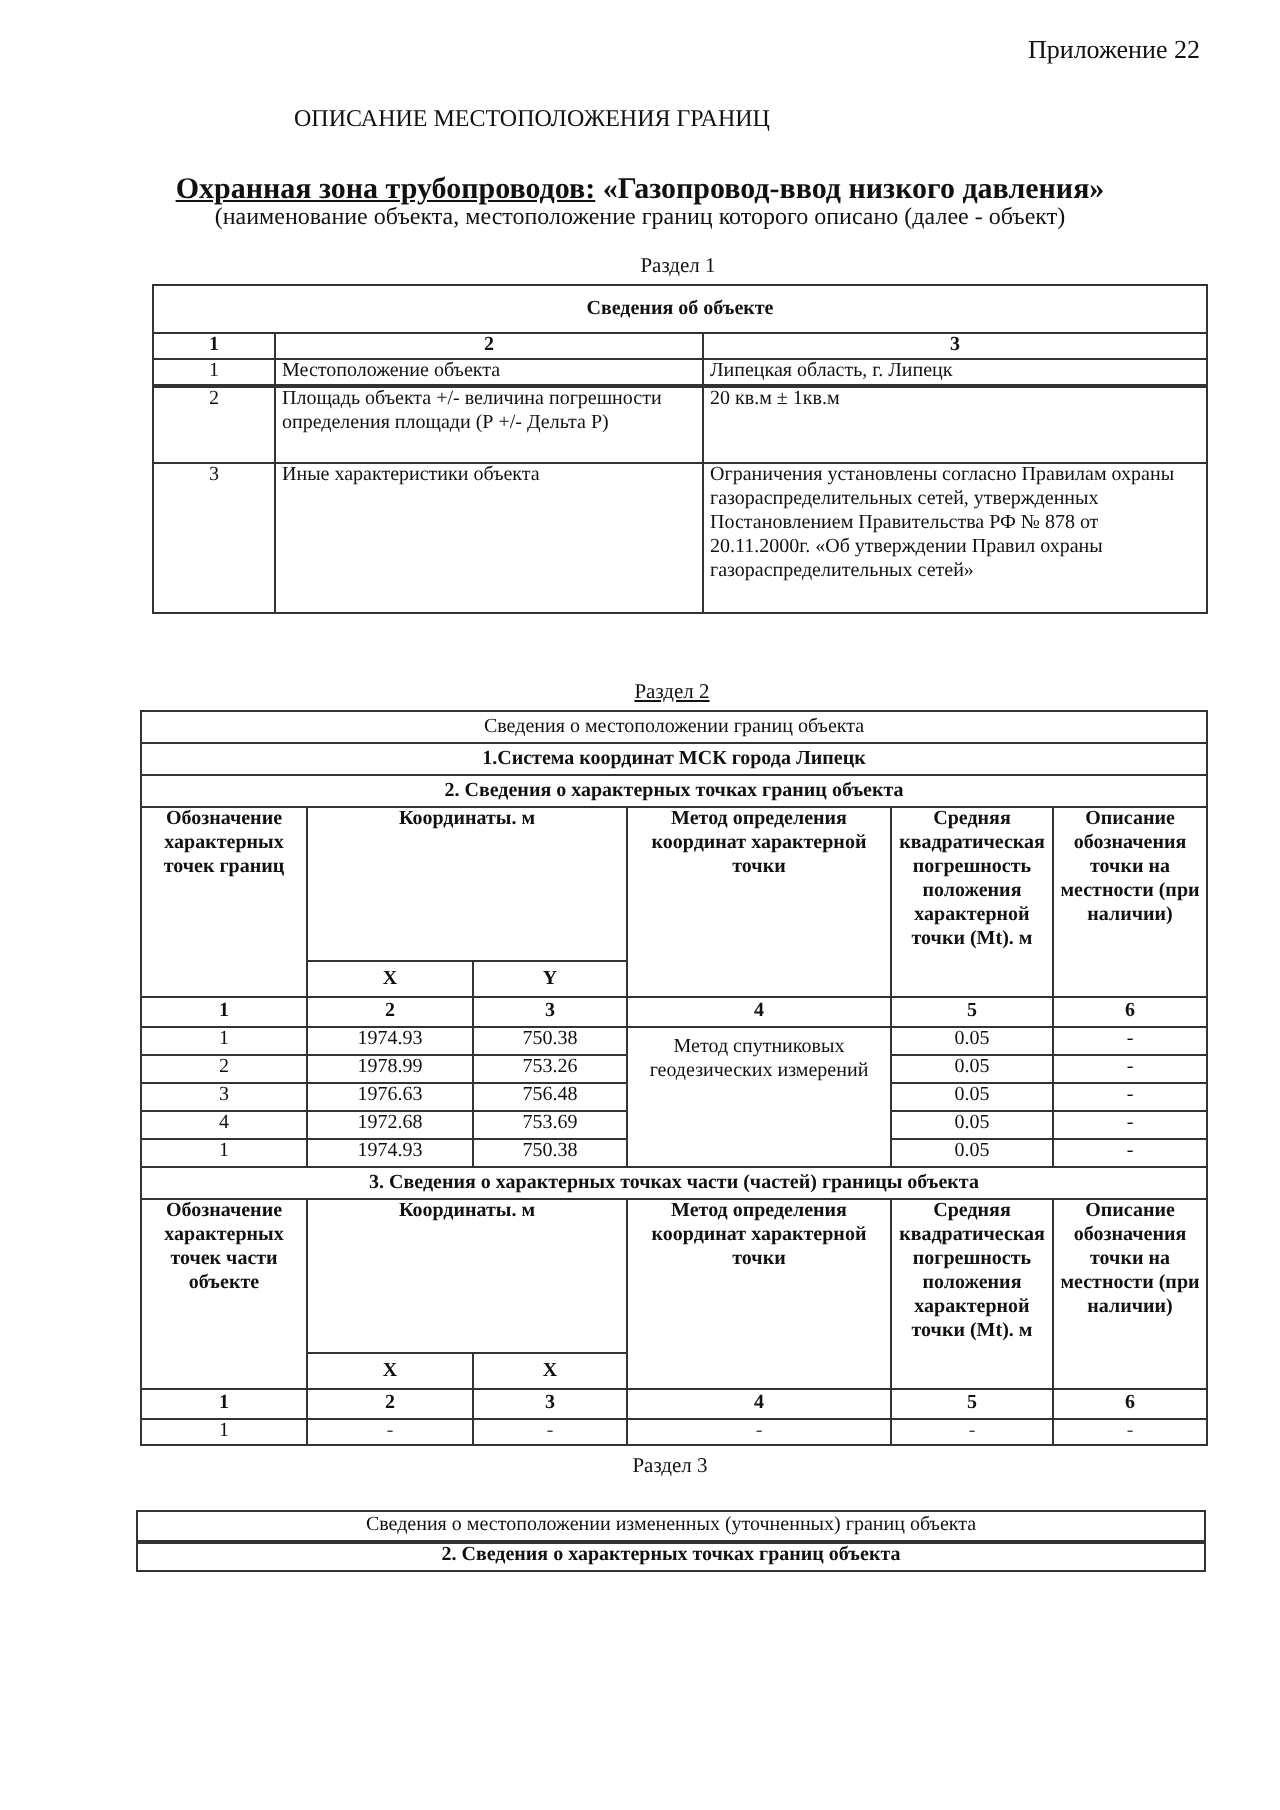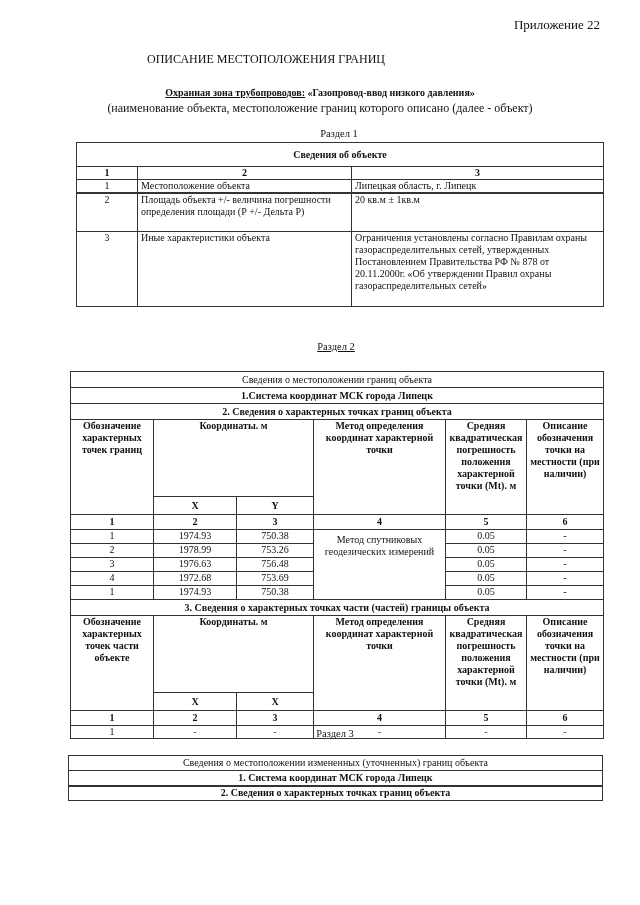--- a/index.html
+++ b/index.html
@@ -1,21 +1,21 @@
 <!DOCTYPE html>
 <html><head>
 <meta charset="utf-8">
 <style>
   html, body { margin:0; padding:0; background:#ffffff; }
   body { width:640px; height:905px; position:relative; overflow:hidden;
          font-family:"Liberation Serif", serif; color:#111; font-size:10.5px; }
   .abs { position:absolute; }
   .appendix { right:40px; top:17px; font-size:13px; }
   .doc-title { left:0; width:532px; top:52px; text-align:center; font-size:12px; }
-  .obj-line { left:0; width:640px; top:87px; text-align:center; font-size:10px; font-weight:bold; }
+  .obj-line { left:0; width:640px; top:87px; text-align:center; font-size:15px; font-weight:bold; }
   .obj-line .u { text-decoration:underline; }
   .obj-caption { left:0; width:640px; top:101px; text-align:center; font-size:12px; }
   .section-label { text-align:center; font-size:10.5px; }
   table { border-collapse:collapse; table-layout:fixed; }
   td { border:1px solid #333; padding:0 3px; vertical-align:top; line-height:12px; font-size:10px; }
   .b { font-weight:bold;text-align:center; }
   .c { text-align:center; }
   .m { vertical-align:middle; }
   .thick-top td { border-top:2px solid #333; }
   .grey { color:#444; }
@@ -56,21 +56,21 @@
   </tr>
   <tr style="height:75px">
     <td class="c">3</td>
     <td>Иные характеристики объекта</td>
     <td>Ограничения установлены согласно Правилам охраны газораспределительных сетей, утвержденных Постановлением Правительства РФ № 878 от 20.11.2000г. «Об утверждении Правил охраны газораспределительных сетей»</td>
   </tr>
 </tbody>
   </table>
 
 <div class="abs section-label" style="left:70px;width:532px;top:341px;text-decoration:underline;">Раздел 2</div>
-<table class="abs" style="left:70px;top:371px;width:533px;">
+<table class="abs" style="left:70px;top:355px;width:533px;">
   <colgroup>
       <col style="width:83px">
       <col style="width:83px">
       <col style="width:77px">
       <col style="width:132px">
       <col style="width:81px">
       <col style="width:77px">
     </colgroup>
   <tbody>
       <tr style="height:16px">
@@ -169,20 +169,17 @@
   </tr>
 </tbody>
   </table>
 
 <div class="abs section-label" style="left:68px;width:534px;top:728px;">Раздел 3</div>
 <table class="abs" style="left:68px;top:755px;width:535px;">
   <tbody>
       <tr style="height:15px">
         <td class="c m">Сведения о местоположении измененных (уточненных) границ объекта</td>
       </tr>
-  <tr style="height:15px">
-        <td class="b m">1. Система координат МСК города Липецк</td>
-      </tr>
   <tr class="thick-top" style="height:15px">
         <td class="b m">2. Сведения о характерных точках границ объекта</td>
       </tr>
 </tbody>
   </table>
 
 </body></html>

